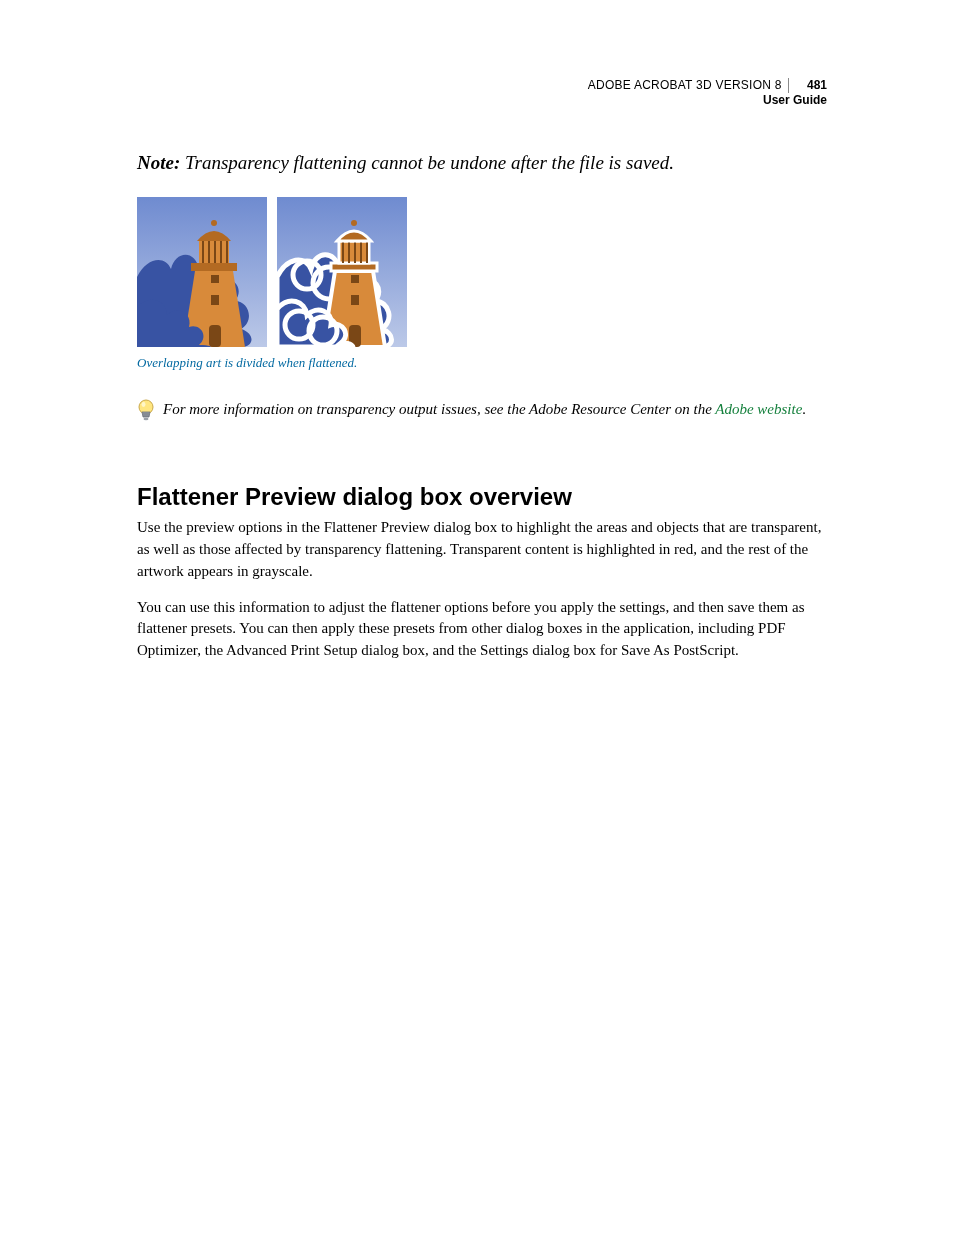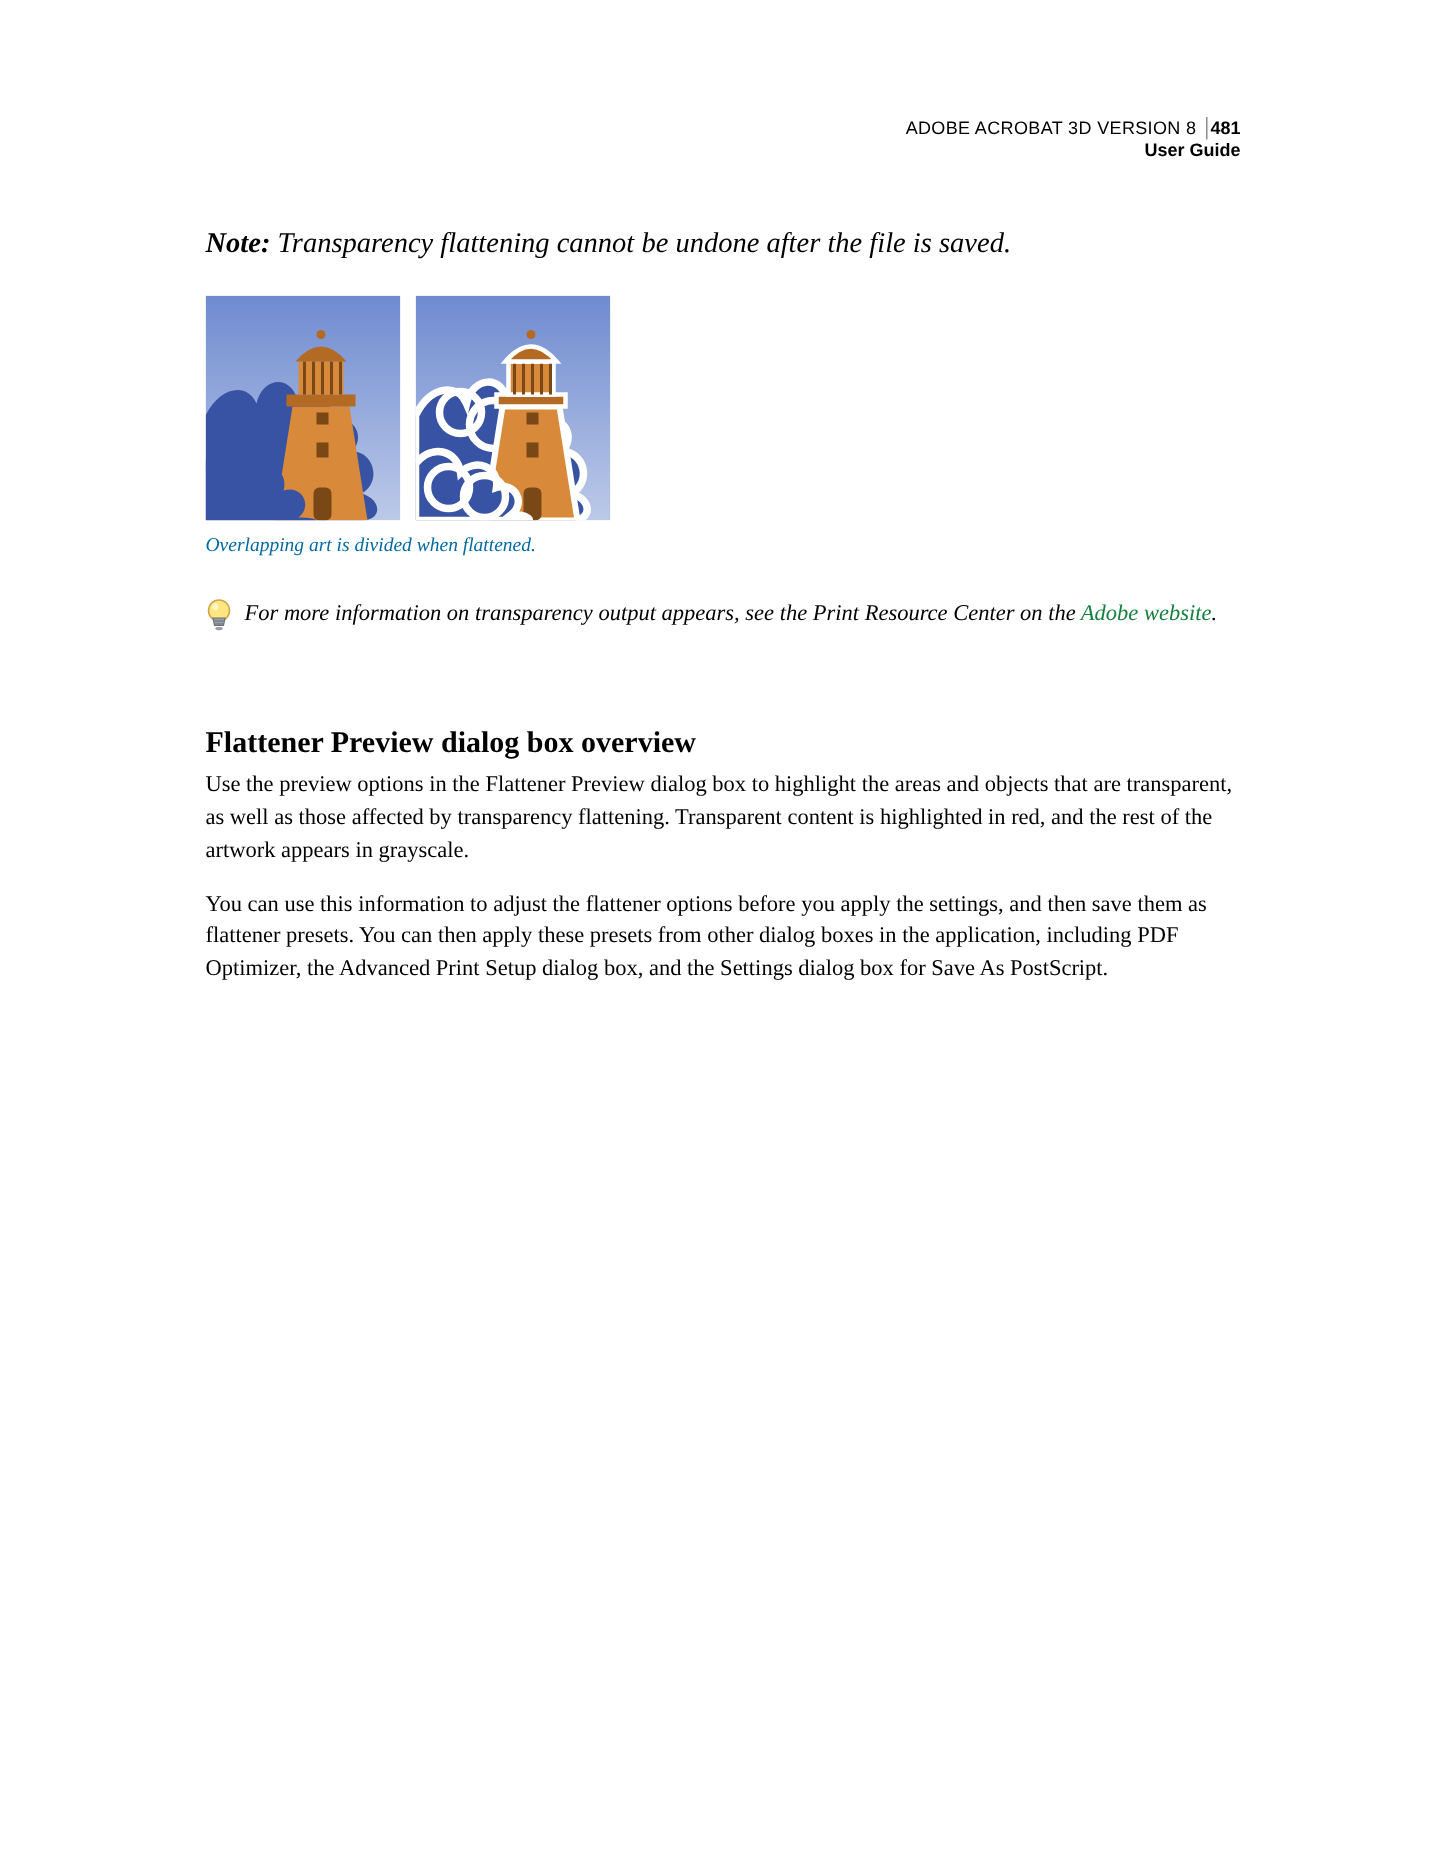--- a/index.html
+++ b/index.html
@@ -30,21 +30,21 @@
   .header .line1 {
     letter-spacing: 0.02em;
     margin-left: 22px;
   }
   .header .line2 {
     font-weight: 700;
   }
   .header .pgnum {
     font-weight: 700;
     display: inline-block;
-    padding-left: 2px;
+    padding-left: 18px;
     margin-left: 3px;
     border-left: 1px solid #8a8a8a;
   }
   .header .divline {
     display: block;
   }
   .note-line {
     margin-top: 72px;
     font-size: 19px;
     line-height: 1.4;
@@ -85,23 +85,23 @@
   .tip-row .bulb {
     flex: 0 0 auto;
     margin-top: 0px;
   }
   .tip-row a {
     color: #15803d;
     text-decoration: none;
   }
 
   h2.section {
-    font-family: Liberation Serif, serif;
-    font-weight: 700;
-    font-size: 20px;
+    font-family: Liberation Sans, sans-serif;
+    font-weight: 700;
+    font-size: 24px;
     margin-top: 54px;
     margin-bottom: 6px;
   }
   p.body {
     font-size: 15px;
     line-height: 1.45;
     margin: 0 0 14px 0;
   }
 </style>
 </head>
@@ -209,21 +209,21 @@
       <svg width="18" height="24" viewBox="0 0 18 24">
         <ellipse cx="9" cy="8" rx="7" ry="7" fill="#ffe680" stroke="#caa84a" stroke-width="1"></ellipse>
         <path d="M5,13 L13,13 L12,18 L6,18 Z" fill="#9aa0a8" stroke="#6b7078" stroke-width="0.8"></path>
         <line x1="6" y1="15" x2="12" y2="15" stroke="#6b7078" stroke-width="0.8"></line>
         <line x1="6" y1="17" x2="12" y2="17" stroke="#6b7078" stroke-width="0.8"></line>
         <ellipse cx="9" cy="20" rx="2.5" ry="1.2" fill="#9aa0a8"></ellipse>
         <ellipse cx="6.5" cy="5.5" rx="2" ry="2.4" fill="#fff6c8"></ellipse>
       </svg>
     </span>
     <span>
-      <span>For more information on transparency output appears, see the Print Resource Center on the </span><a href="#">Adobe website</a><span>.</span>
+      <span>For more information on transparency output issues, see the Adobe Resource Center on the </span><a href="#">Adobe website</a><span>.</span>
     </span>
   </div>
 
   <h2 class="section">Flattener Preview dialog box overview</h2>
   <p class="body">Use the preview options in the Flattener Preview dialog box to highlight the areas and objects that are transparent, as well as those affected by transparency flattening. Transparent content is highlighted in red, and the rest of the artwork appears in grayscale.</p>
   <p class="body">You can use this information to adjust the flattener options before you apply the settings, and then save them as flattener presets. You can then apply these presets from other dialog boxes in the application, including PDF Optimizer, the Advanced Print Setup dialog box, and the Settings dialog box for Save As PostScript.</p>
 
 </div>
 
 </body></html>

